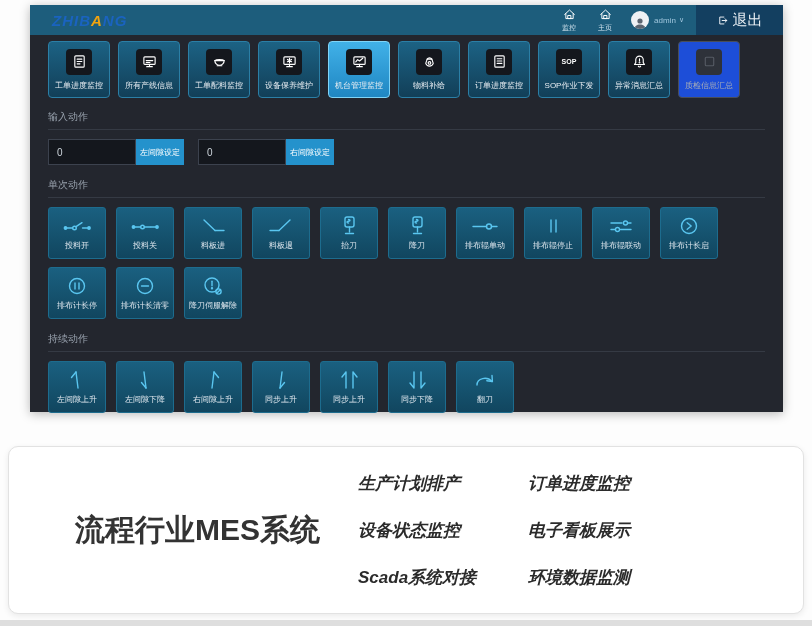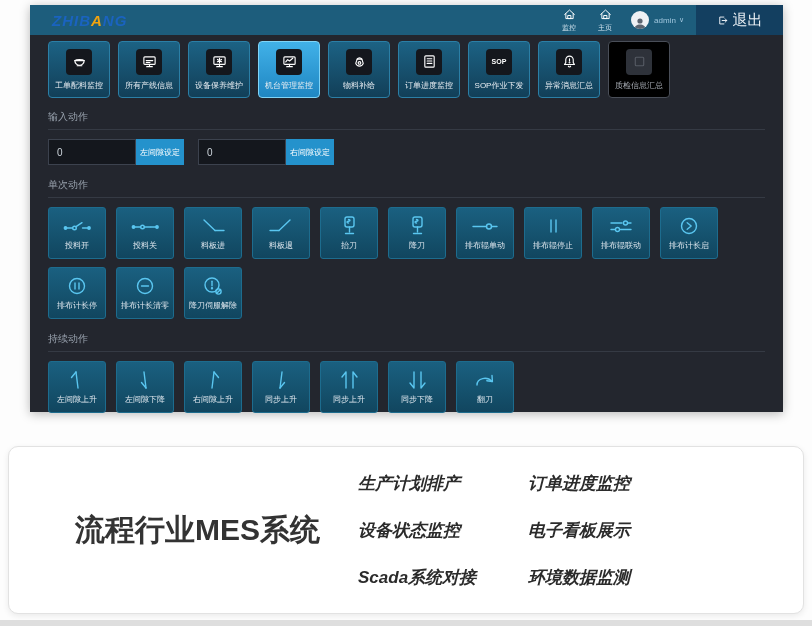--- a/index.html
+++ b/index.html
@@ -17,21 +17,21 @@
   .user-name { color:#9fc6dd; font-size:8px; margin-left:5px; }
   .chev { color:#9fc6dd; font-size:7px; margin-left:3px; }
   .logout { width:87px; height:100%; background:#133f60; display:flex; align-items:center; justify-content:center; gap:5px; color:#eef3f7; font-size:15px; cursor:pointer; border:none; }
 
   .app-body { padding:6px 18px 0; }
 
   
   .tabs { display:flex; gap:8px; margin-bottom:12px; }
   .tab { width:62px; height:57px; border-radius:4px; background:linear-gradient(180deg,#1c6284,#123f58); border:1px solid #2b7fa6; display:flex; flex-direction:column; align-items:center; justify-content:center; gap:5px; cursor:pointer; }
   .tab.active { background:linear-gradient(180deg,#41b1e8,#1f86c2); border-color:#7fd4f7; }
-  .tab.disabled { background:#000000; border-color:#494e58; }
+  .tab.disabled { background:#1d4ed8; border-color:#494e58; }
   .tab-icon { width:26px; height:26px; background:#14171d; border-radius:4px; display:flex; align-items:center; justify-content:center; }
   .tab.disabled .tab-icon { background:#2e323a; }
   .tab-icon svg { stroke:#fff; fill:none; stroke-width:1.2; stroke-linecap:round; stroke-linejoin:round; }
   .tab-icon .sop-txt { color:#fff; font-size:7px; font-weight:bold; }
   .tab-label { font-size:8px; color:#e8edf2; white-space:nowrap; }
   .tab.disabled .tab-label { color:#a9aeb6; }
 
   
   .section-title { color:#97a0ac; font-size:10px; margin:3px 0 5px; }
   .rule { border:0; border-top:1px solid #353a44; margin:0 0 9px; }
@@ -109,36 +109,45 @@
       </button>
     </div>
   </div>
 
   <div class="app-body">
 
     <div class="tabs">
       <div class="tab">
         <span class="tab-icon">
             <svg width="15" height="15" viewBox="0 0 16 16">
+              <rect x="3" y="2" width="10" height="12" rx="1"></rect>
+              <path d="M5.5 5.5h5M5.5 8h5M5.5 10.5h3"></path>
+            </svg>
+          </span>
+        <span class="tab-label">工单进度监控</span>
+      </div>
+      <div class="tab">
+        <span class="tab-icon">
+            <svg width="15" height="15" viewBox="0 0 16 16">
+              <rect x="2" y="3" width="12" height="8" rx="1"></rect>
+              <path d="M8 11v2M5 13.5h6"></path>
+              <path d="M4.5 7h7M4.5 9h4"></path>
+            </svg>
+          </span>
+        <span class="tab-label">所有产线信息</span>
+      </div>
+      <div class="tab">
+        <span class="tab-icon">
+            <svg width="15" height="15" viewBox="0 0 16 16">
               <path d="M3 7a5 5 0 0 0 10 0z"></path>
               <path d="M3 7c1.5-1.5 8.5-1.5 10 0"></path>
               <path d="M5.5 12.5h5"></path>
             </svg>
           </span>
         <span class="tab-label">工单配料监控</span>
-      </div>
-      <div class="tab">
-        <span class="tab-icon">
-            <svg width="15" height="15" viewBox="0 0 16 16">
-              <rect x="2" y="3" width="12" height="8" rx="1"></rect>
-              <path d="M8 11v2M5 13.5h6"></path>
-              <path d="M4.5 7h7M4.5 9h4"></path>
-            </svg>
-          </span>
-        <span class="tab-label">所有产线信息</span>
       </div>
       <div class="tab">
         <span class="tab-icon">
             <svg width="15" height="15" viewBox="0 0 16 16">
               <rect x="2" y="3" width="12" height="8" rx="1"></rect>
               <path d="M8 11v2M5 13.5h6"></path>
               <path d="M8 4.5v5M5.8 5.8l4.4 2.4M10.2 5.8L5.8 8.2"></path>
             </svg>
           </span>
         <span class="tab-label">设备保养维护</span>

